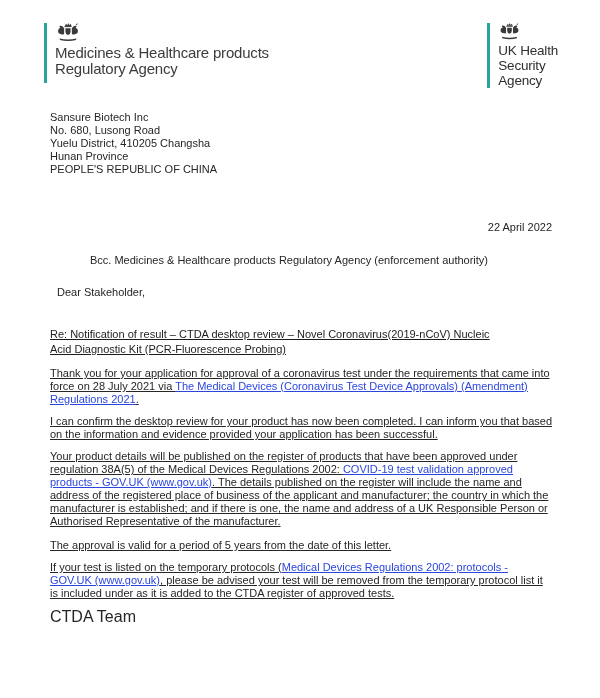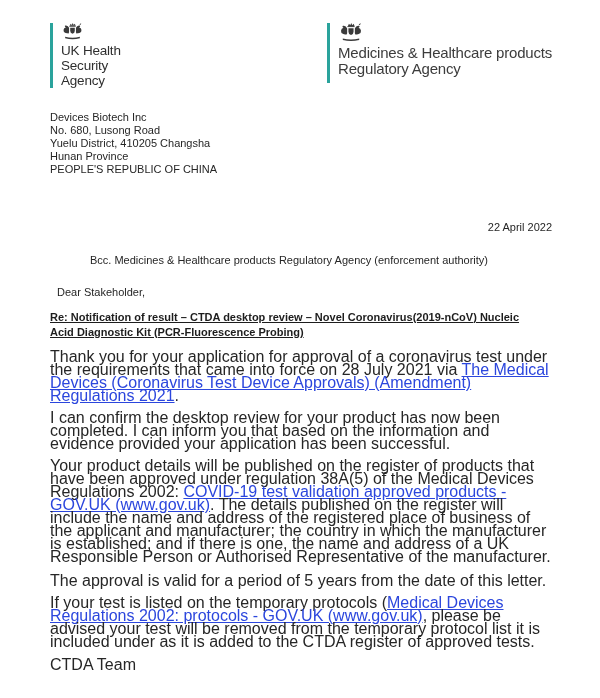--- a/index.html
+++ b/index.html
@@ -45,45 +45,64 @@
     color: #2f2f2f;
     letter-spacing: -0.2px;
   }
 
   
   .address { margin-top: 23px; font-size: 11px; line-height: 13px; }
   .date { margin-top: 45px; font-size: 11px; line-height: 13px; text-align: right; }
   .bcc { margin-top: 20px; font-size: 11px; line-height: 13px; margin-left: 40px; }
   .salutation { margin-top: 19px; font-size: 11px; line-height: 13px; padding-left: 7px; }
   .subject {
-    margin-top: 11px;
+    margin-top: 28px;
     font-size: 11px;
-    font-weight: bold;
+    font-weight: normal;
     line-height: 14.5px;
     text-decoration: underline;
     color: #1d1d1d;
   }
-  .para { font-size: 16px; line-height: 13px; margin-top: 9px; }
+  .para { font-size: 11px; line-height: 13px; margin-top: 9px; text-decoration: underline; }
   .para.first { margin-top: 11px; }
   .para.gap { margin-top: 11px; }
   .para.mhra-copy { margin-top: 12px; }
   .valediction { margin-top: 18px; font-size: 11px; line-height: 13px; }
   .signoff { margin-top: 10px; font-size: 16px; line-height: 13px; }
   a.link {
     color: #2b46dd;
     text-decoration: underline;
     cursor: pointer;
   }
 </style>
 </head>
 <body>
 
 <div class="page">
 
   <div class="header">
+
+    <div class="logo mhra-logo">
+      <div class="logo-bar"></div>
+      <div>
+        <svg class="crest" width="26" height="20" viewBox="0 0 100 78" fill="#3a3a3a">
+          <path d="M38 12 l4 -9 5 6 4 -9 4 9 5 -6 4 9 z"></path>
+          <rect x="36" y="12" width="28" height="4"></rect>
+          <path d="M40 20 h20 v14 q0 10 -10 13 q-10 -3 -10 -13 z"></path>
+          <path d="M35 21 q-4 -9 -13 -10 q-7 -1 -5 4 q1 3 4 4 q-9 2 -10 11 q-1 10 9 13 q7 2 13 2 l2 -5 z"></path>
+          <path d="M65 21 q4 -9 13 -10 q7 -1 5 4 q-1 3 -4 4 q9 2 10 11 q1 10 -9 13 q-7 2 -13 2 l-2 -5 z"></path>
+          <path d="M80 6 l8 -6 -3 9 z"></path>
+          <path d="M18 60 q32 9 64 0 l0 6 q-32 9 -64 0 z"></path>
+        </svg>
+        <div class="mhra-text">
+          <div>Medicines &amp; Healthcare products</div>
+          <div>Regulatory Agency</div>
+        </div>
+      </div>
+    </div>
 
     <div class="logo ukhsa-logo">
       <div class="logo-bar"></div>
       <div>
         <svg class="crest" width="23" height="18" viewBox="0 0 100 78" fill="#3a3a3a">
           <path d="M38 12 l4 -9 5 6 4 -9 4 9 5 -6 4 9 z"></path>
           <rect x="36" y="12" width="28" height="4"></rect>
           <path d="M40 20 h20 v14 q0 10 -10 13 q-10 -3 -10 -13 z"></path>
           <path d="M35 21 q-4 -9 -13 -10 q-7 -1 -5 4 q1 3 4 4 q-9 2 -10 11 q-1 10 9 13 q7 2 13 2 l2 -5 z"></path>
           <path d="M65 21 q4 -9 13 -10 q7 -1 5 4 q-1 3 -4 4 q9 2 10 11 q1 10 -9 13 q-7 2 -13 2 l-2 -5 z"></path>
@@ -91,43 +110,24 @@
           <path d="M18 60 q32 9 64 0 l0 6 q-32 9 -64 0 z"></path>
         </svg>
         <div class="ukhsa-text">
           <div>UK Health</div>
           <div>Security</div>
           <div>Agency</div>
         </div>
       </div>
     </div>
 
-    <div class="logo mhra-logo">
-      <div class="logo-bar"></div>
-      <div>
-        <svg class="crest" width="26" height="20" viewBox="0 0 100 78" fill="#3a3a3a">
-          <path d="M38 12 l4 -9 5 6 4 -9 4 9 5 -6 4 9 z"></path>
-          <rect x="36" y="12" width="28" height="4"></rect>
-          <path d="M40 20 h20 v14 q0 10 -10 13 q-10 -3 -10 -13 z"></path>
-          <path d="M35 21 q-4 -9 -13 -10 q-7 -1 -5 4 q1 3 4 4 q-9 2 -10 11 q-1 10 9 13 q7 2 13 2 l2 -5 z"></path>
-          <path d="M65 21 q4 -9 13 -10 q7 -1 5 4 q-1 3 -4 4 q9 2 10 11 q1 10 -9 13 q-7 2 -13 2 l-2 -5 z"></path>
-          <path d="M80 6 l8 -6 -3 9 z"></path>
-          <path d="M18 60 q32 9 64 0 l0 6 q-32 9 -64 0 z"></path>
-        </svg>
-        <div class="mhra-text">
-          <div>Medicines &amp; Healthcare products</div>
-          <div>Regulatory Agency</div>
-        </div>
-      </div>
-    </div>
-
   </div>
 
   <div class="address">
-    <div>Devices Biotech Inc</div>
+    <div>Sansure Biotech Inc</div>
     <div>No. 680, Lusong Road</div>
     <div>Yuelu District, 410205 Changsha</div>
     <div>Hunan Province</div>
     <div>PEOPLE'S REPUBLIC OF CHINA</div>
   </div>
 
   <div class="date">22 April 2022</div>
 
   <div class="bcc">Bcc. Medicines &amp; Healthcare products Regulatory Agency (enforcement authority)</div>
 

